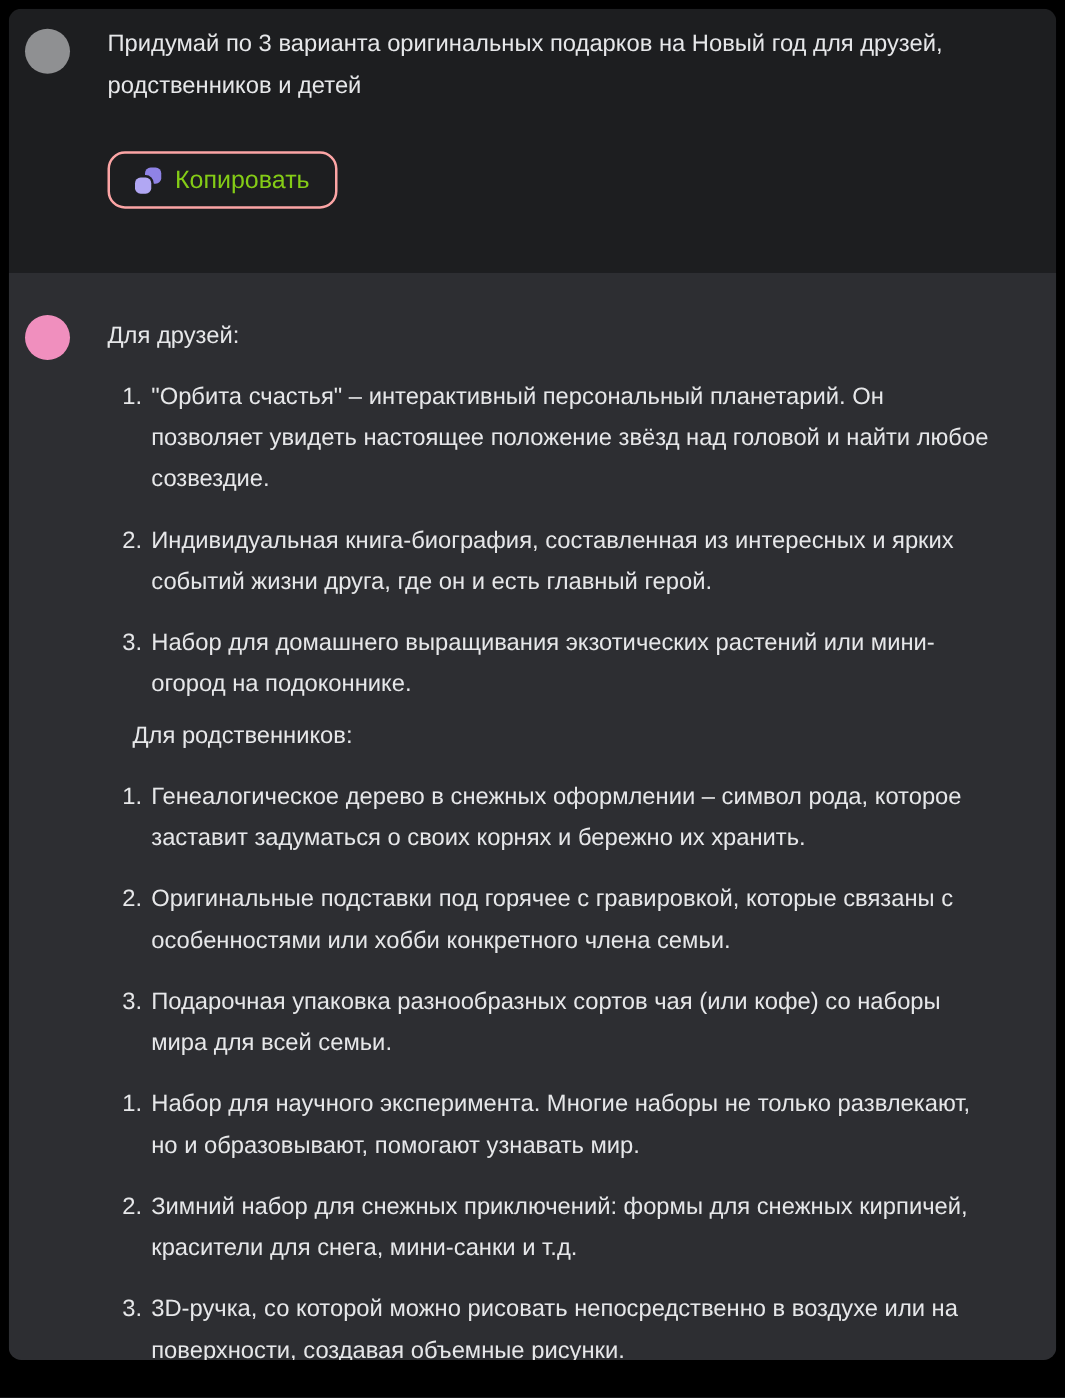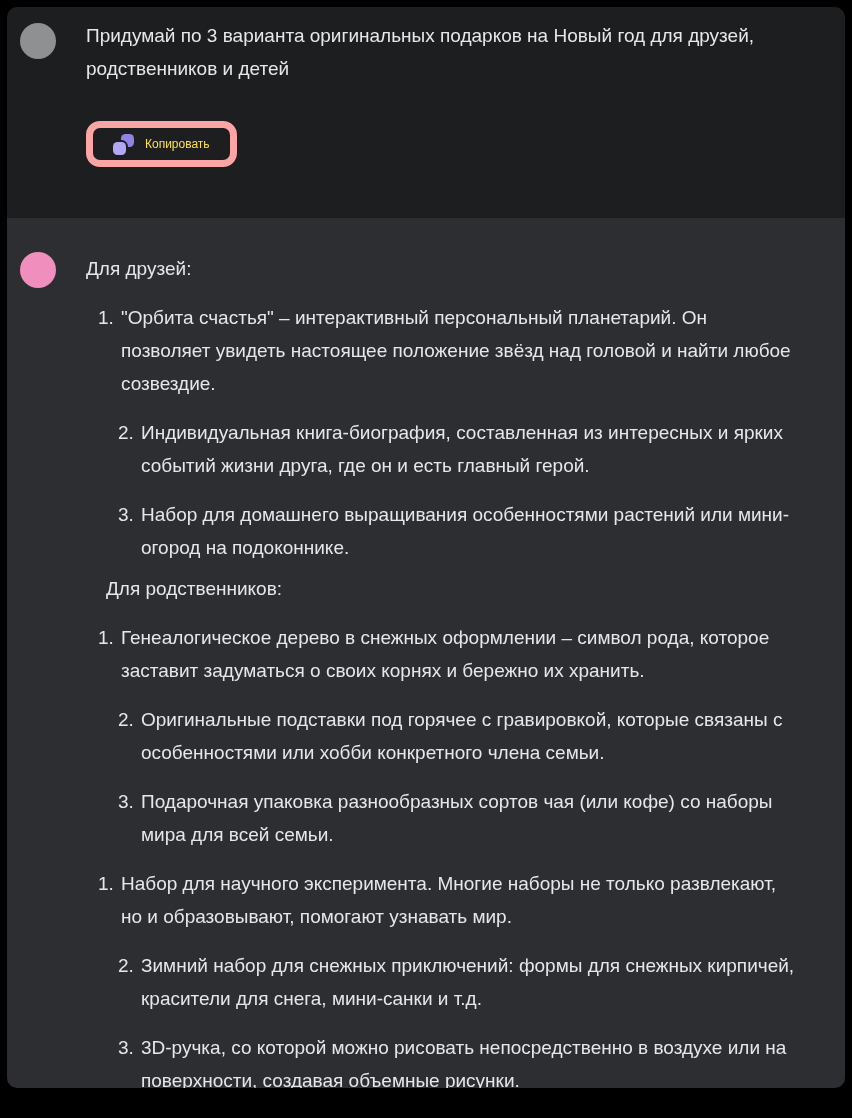--- a/index.html
+++ b/index.html
@@ -58,25 +58,25 @@
   }
   .user-text { margin: 0; }
   .copy-btn {
     margin-top: 36px;
     display: inline-flex;
     align-items: center;
     gap: 11px;
     height: 46px;
     padding: 0 20px;
     background: transparent;
-    border: 7px solid #fca5a5;
+    border: 2px solid #fca5a5;
     border-radius: 14px;
-    color: #fde047;
+    color: #84cc16;
     font-family: "Liberation Sans", "DejaVu Sans", sans-serif;
-    font-size: 12px;
+    font-size: 20px;
     cursor: pointer;
   }
   .copy-icon {
     position: relative;
     width: 21px;
     height: 21px;
     flex: none;
     display: inline-block;
   }
   .copy-icon .sq {
@@ -88,21 +88,21 @@
   }
   .copy-icon .sq-back  { top: 0; right: 0; background: #8f83e6; }
   .copy-icon .sq-front { bottom: 0; left: 0; background: #b1a7f3; box-shadow: 0 0 0 2px #1d1e20; }
   .section-heading { margin: 0; }
   .section-heading.mid { margin-top: 8px; margin-left: 20px; }
   ol.gift-list {
     margin: 16px 0 0 0;
     padding-left: 33px;
   }
   ol.gift-list li { padding-left: 2px; }
-  ol.gift-list li + li { margin-top: 16px; margin-left: 20px; }
+  ol.gift-list li + li { margin-top: 16px; }
 </style>
 </head>
 <body>
 
 <div class="screen">
   <div class="chat">
 
     <section class="message msg-user">
       <div class="avatar avatar-user"></div>
       <div class="message-body">
@@ -118,21 +118,21 @@
     </section>
 
     <section class="message msg-assistant">
       <div class="avatar avatar-assistant"></div>
       <div class="message-body">
 
         <p class="section-heading">Для друзей:</p>
         <ol class="gift-list">
           <li><span>"Орбита счастья" – интерактивный персональный планетарий. Он позволяет увидеть настоящее положение звёзд над головой и найти любое созвездие.</span></li>
           <li><span>Индивидуальная книга-биография, составленная из интересных и ярких событий жизни друга, где он и есть главный герой.</span></li>
-          <li><span>Набор для домашнего выращивания особенностями растений или мини-огород на подоконнике.</span></li>
+          <li><span>Набор для домашнего выращивания экзотических растений или мини-огород на подоконнике.</span></li>
         </ol>
 
         <p class="section-heading mid">Для родственников:</p>
         <ol class="gift-list">
           <li><span>Генеалогическое дерево в снежных оформлении – символ рода, которое заставит задуматься о своих корнях и бережно их хранить.</span></li>
           <li><span>Оригинальные подставки под горячее с гравировкой, которые связаны с особенностями или хобби конкретного члена семьи.</span></li>
           <li><span>Подарочная упаковка разнообразных сортов чая (или кофе) со наборы мира для всей семьи.</span></li>
         </ol>
 
         <ol class="gift-list">

